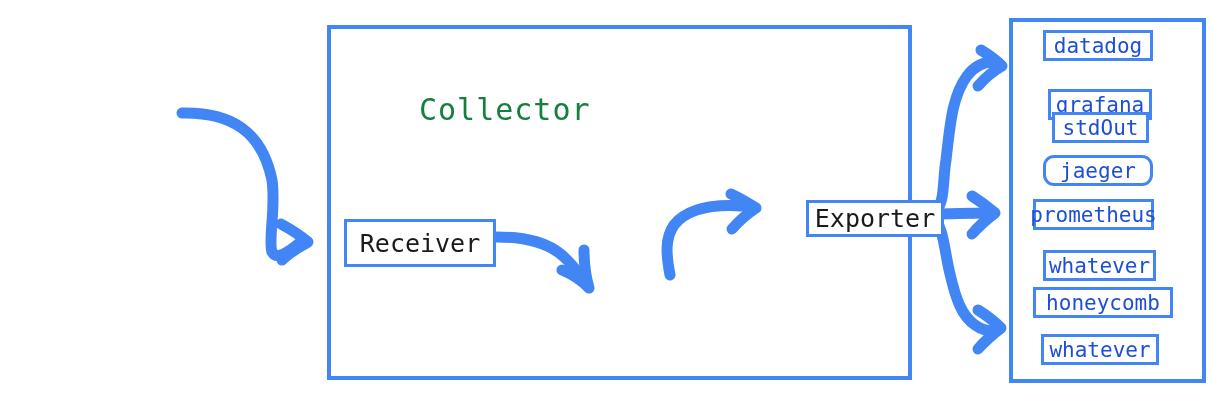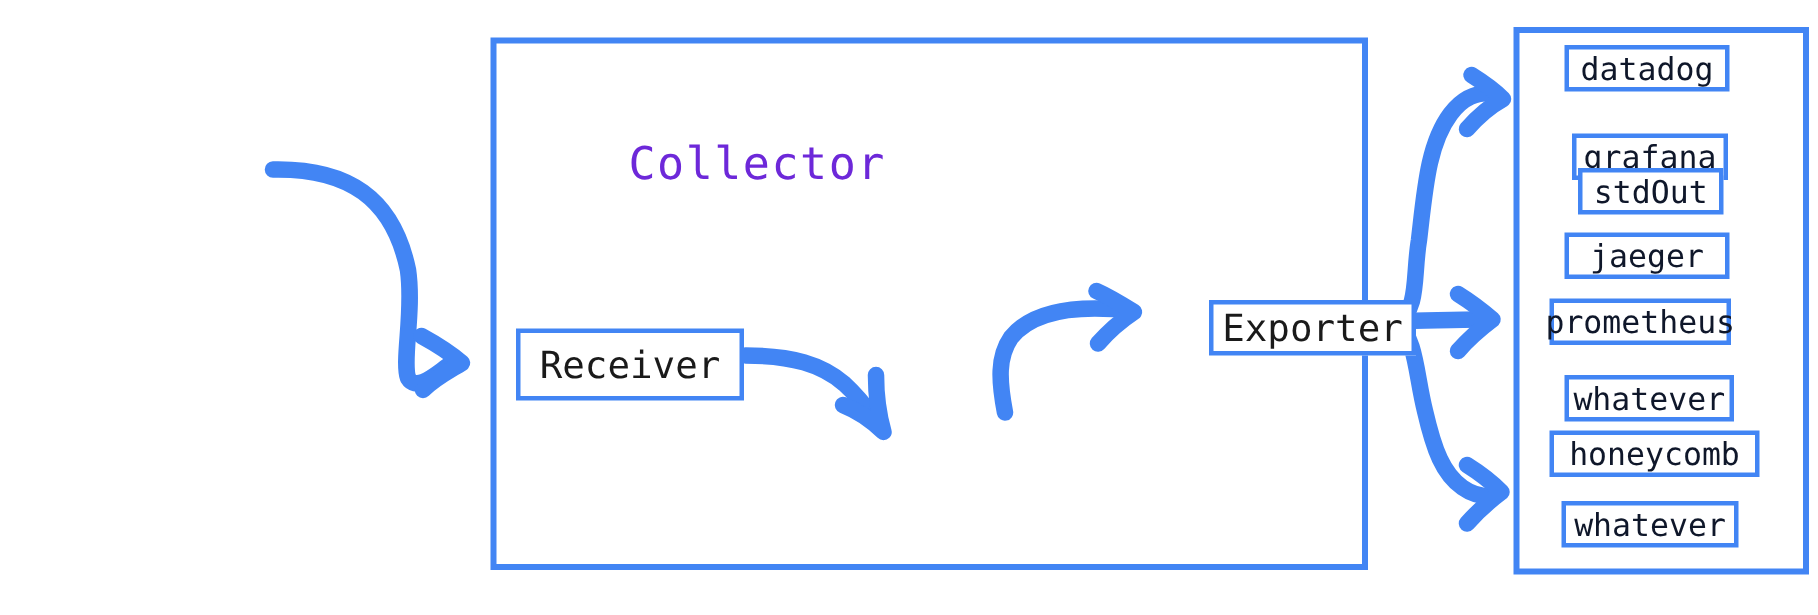--- a/index.html
+++ b/index.html
@@ -67,21 +67,21 @@
     width: 585px;
     height: 355px;
     border-width: 4px;
   }
   #collector-title {
     position: absolute;
     left: 88px;
     top: 63px;
     font-size: 30px;
     letter-spacing: 1px;
-    color: #6d28d9;
+    color: #15803d;
   }
   
   #node-receiver {
     left: 344px;
     top: 219px;
     width: 152px;
     height: 48px;
     border-width: 3px;
     font-size: 25px;
     letter-spacing: 0px;
@@ -114,21 +114,21 @@
   .backend-item {
     position: absolute;
     box-sizing: border-box;
     background: #ffffff;
     border: 3px solid #4285f4;
     height: 31px;
     display: flex;
     align-items: center;
     justify-content: center;
     font-size: 21px;
-    color: #0f172a;
+    color: #1d4ed8;
     white-space: pre;
     font-family: "DejaVu Sans Mono", "Liberation Mono", monospace;
   }
 </style>
 </head>
 <body>
 
 <div id="canvas">
 
   <svg id="edges" viewBox="0 0 1212 410">
@@ -178,20 +178,20 @@
   <div class="node" id="node-exporter">
     <span>Exporter</span>
   </div>
 
   <div class="node container-node" id="node-backends"></div>
 
   <div id="backend-items">
       <div class="backend-item" style="left: 1043px; top: 30px; width: 110px;"><span>datadog</span></div>
       <div class="backend-item" style="left: 1048px; top: 69px; width: 104px; margin-top: 20px;"><span>grafana</span></div>
       <div class="backend-item" style="left: 1052px; top: 112px; width: 97px;"><span>stdOut</span></div>
-      <div class="backend-item" style="left: 1043px; top: 155px; width: 110px;"><span>jaeger</span></div>
+      <div class="backend-item" style="left: 1043px; top: 155px; width: 110px; border-radius: 11px;"><span>jaeger</span></div>
       <div class="backend-item" style="left: 1033px; top: 199px; width: 121px;"><span>prometheus</span></div>
       <div class="backend-item" style="left: 1043px; top: 250px; width: 113px;"><span>whatever</span></div>
       <div class="backend-item" style="left: 1033px; top: 287px; width: 140px;"><span>honeycomb</span></div>
       <div class="backend-item" style="left: 1041px; top: 334px; width: 118px;"><span>whatever</span></div>
     </div>
 
 </div>
 
 </body></html>

